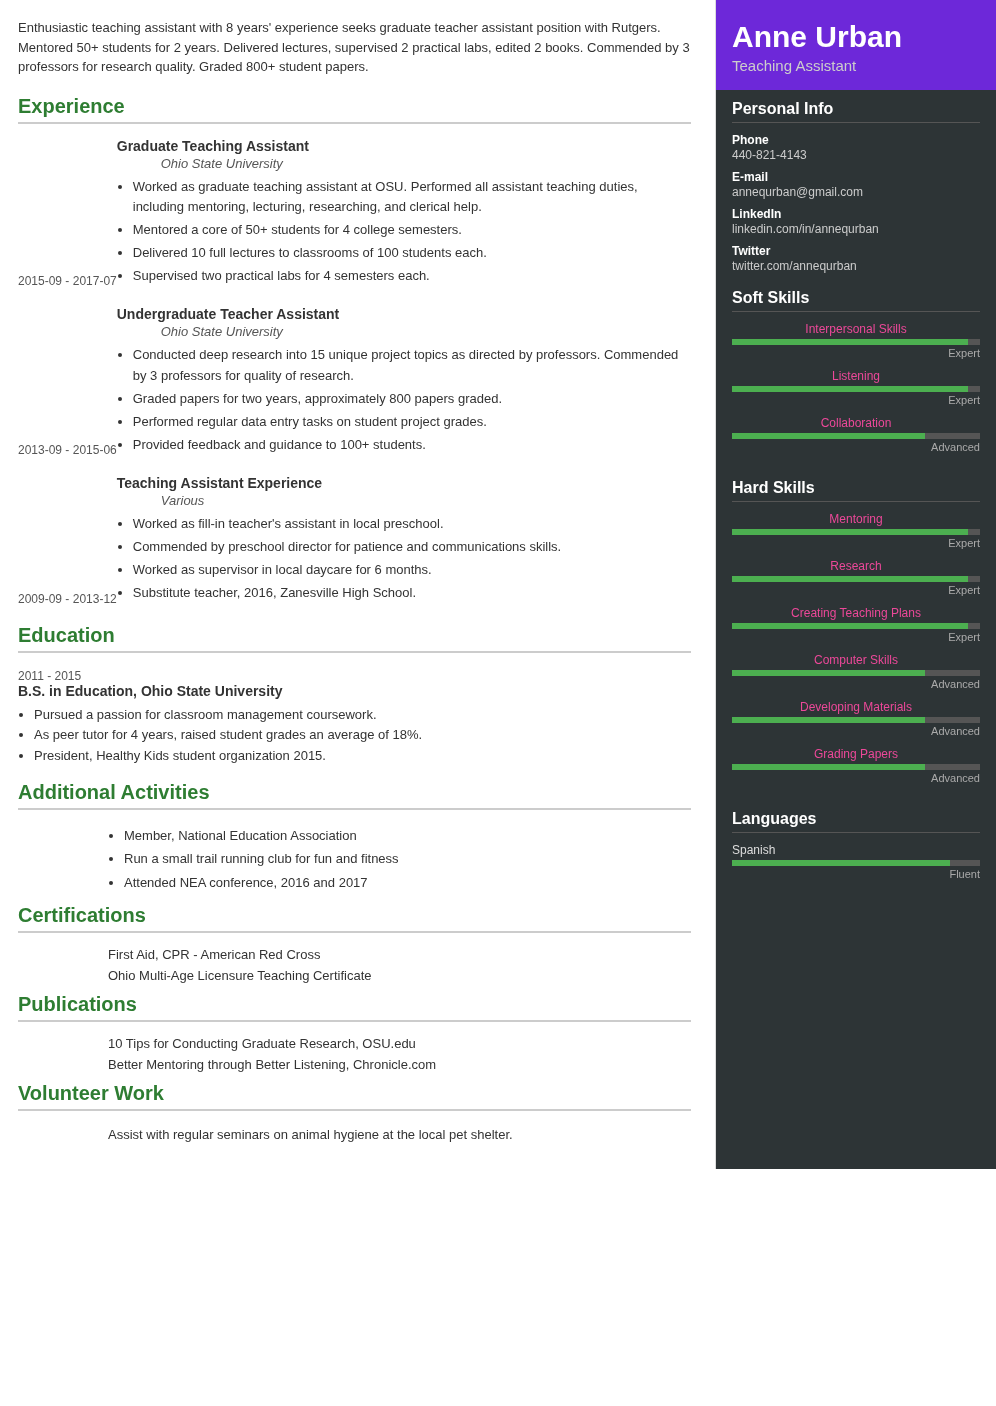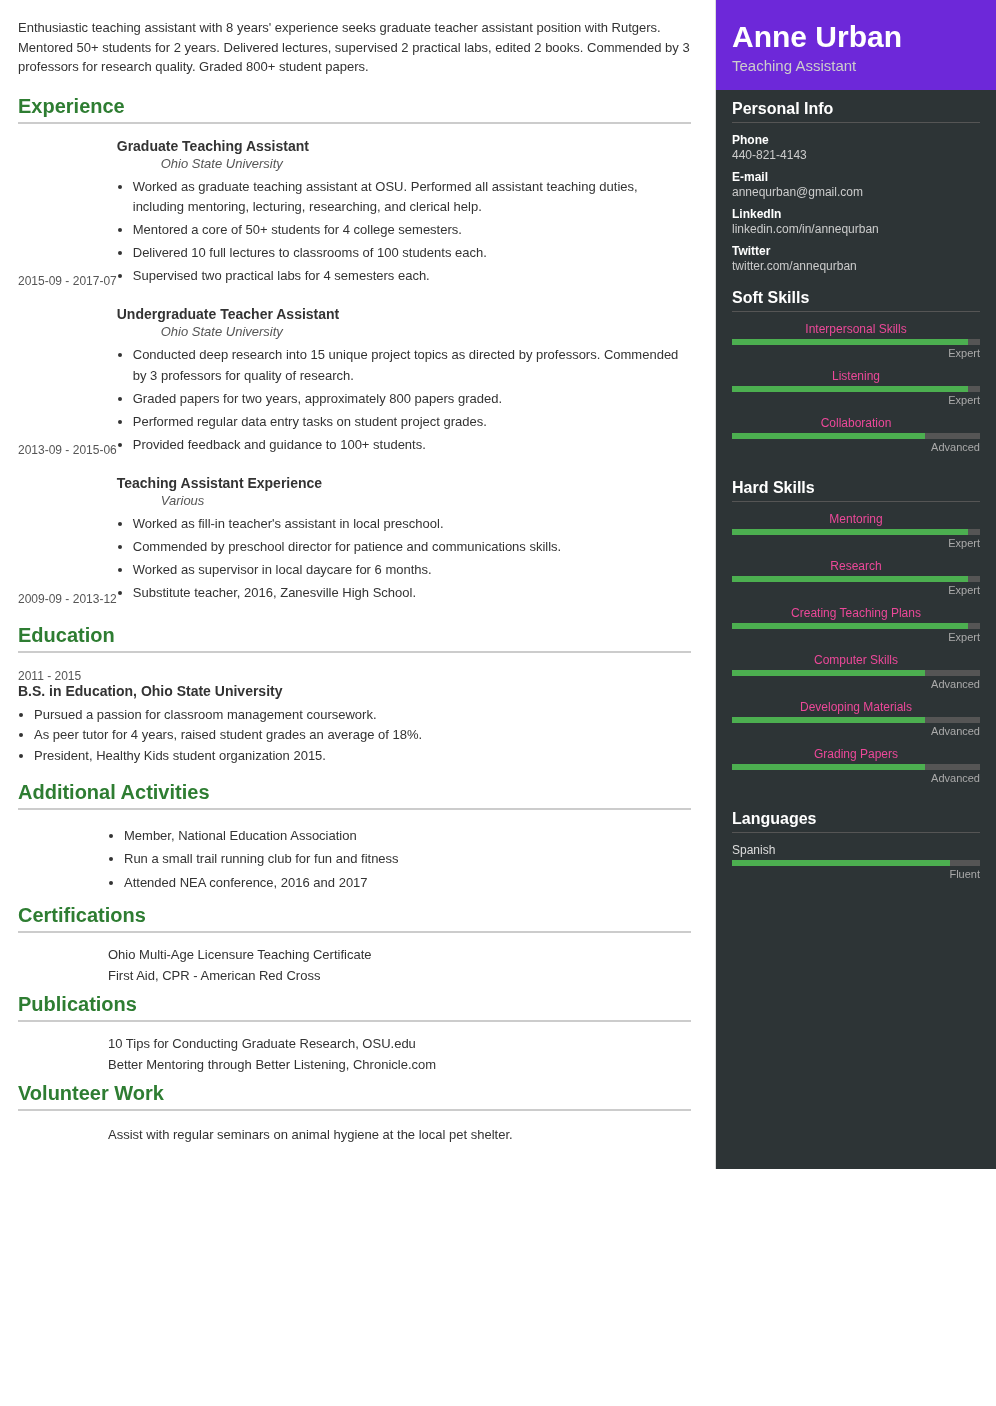--- a/index.html
+++ b/index.html
@@ -283,22 +283,22 @@
       <ul class="activities-list" id="activities-list">
           <li>Member, National Education Association</li>
           <li>Run a small trail running club for fun and fitness</li>
           <li>Attended NEA conference, 2016 and 2017</li>
         </ul>
     </div>
 
     <div>
       <div class="section-title">Certifications</div>
       <div id="cert-list">
+          <div class="cert-item">First Aid, CPR - American Red Cross</div>
           <div class="cert-item">Ohio Multi-Age Licensure Teaching Certificate</div>
-          <div class="cert-item">First Aid, CPR - American Red Cross</div>
         </div>
     </div>
 
     <div>
       <div class="section-title">Publications</div>
       <div id="pub-list">
           <div class="pub-item">10 Tips for Conducting Graduate Research, OSU.edu</div>
           <div class="pub-item">Better Mentoring through Better Listening, Chronicle.com</div>
         </div>
     </div>

